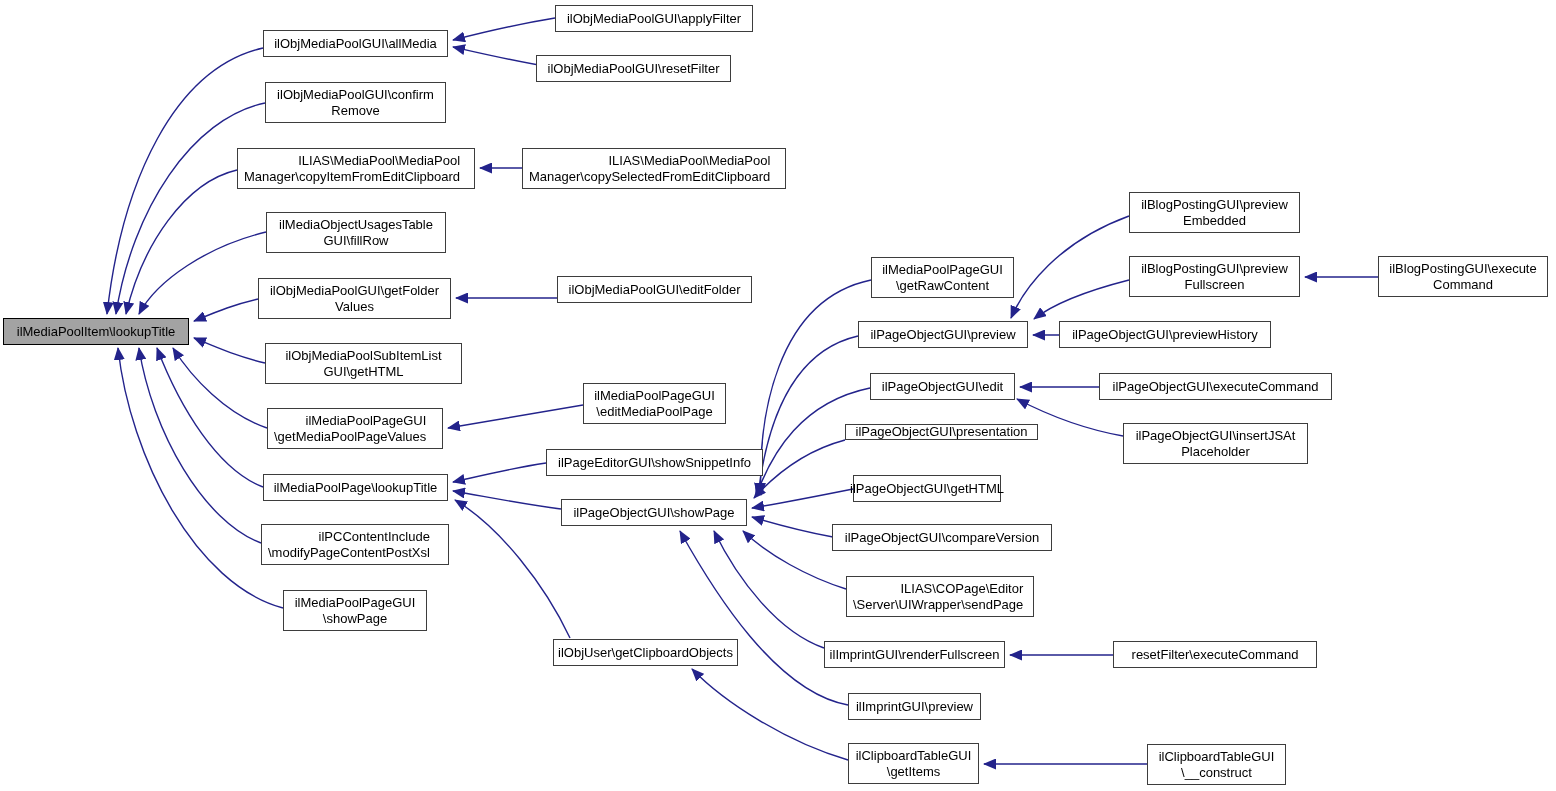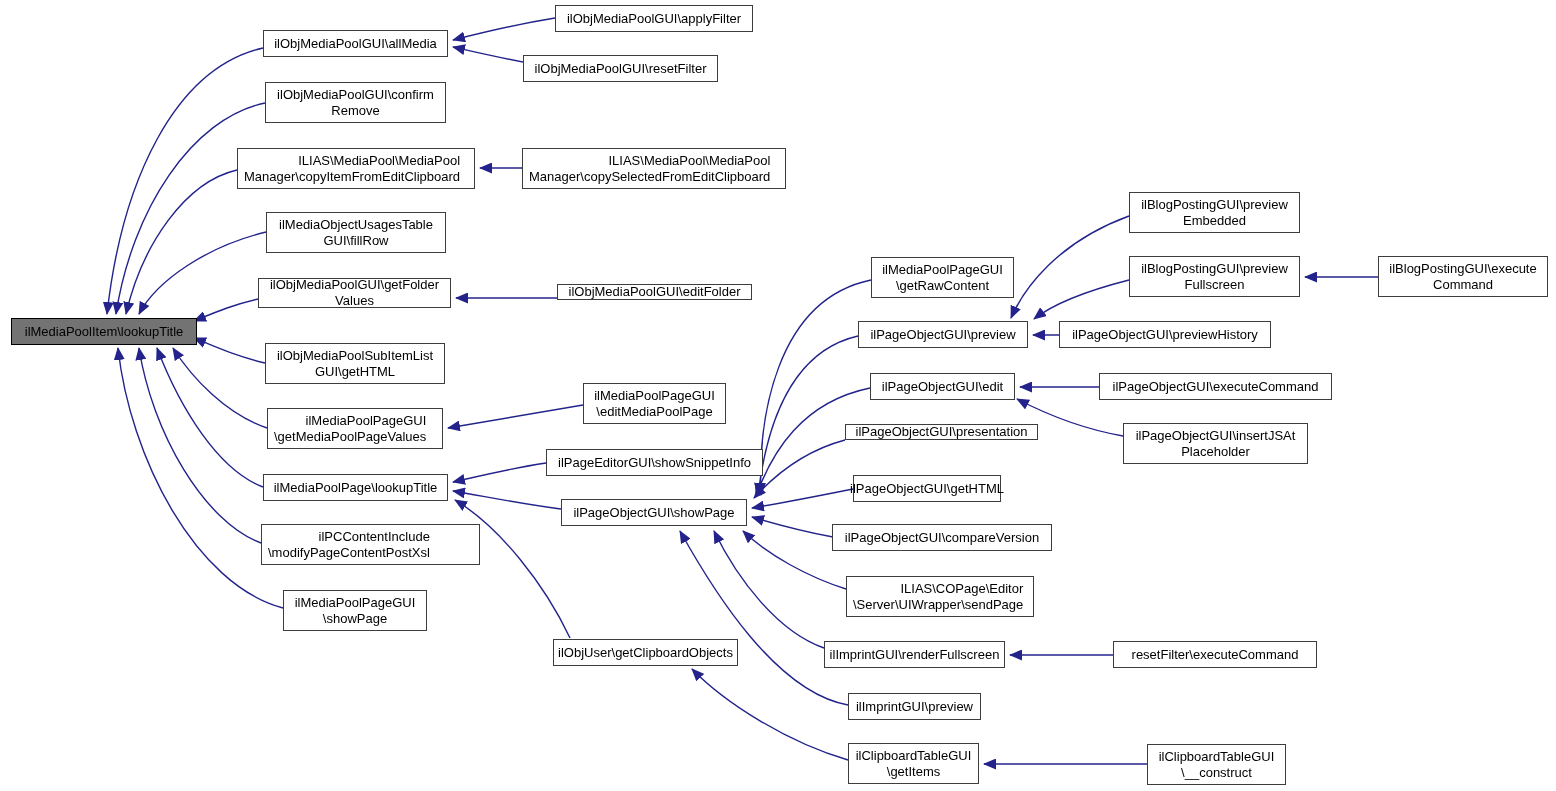--- a/index.html
+++ b/index.html
@@ -22,24 +22,23 @@
     background:#ffffff;
     border:1px solid #3d3d3d;
     color:#000000;
     font-size:13px;
     line-height:16px;
     padding:1px 19px;
     cursor:pointer;
   }
   .node.left{justify-content:flex-start;text-align:right;padding-left:6px;}
   .node.main{
-    background:#737373;
+    background:#a3a3a3;
     border:1.6px solid #000000;
     cursor:default;
-    margin-left:8px;
   }
 </style>
 </head>
 <body>
 
 <div id="canvas">
 
   <svg id="edges" width="1556" height="791" viewBox="0 0 1556 791">
     <defs>
       <marker id="arrow" markerUnits="userSpaceOnUse" markerWidth="13" markerHeight="11" refX="12" refY="5.5" orient="auto">
@@ -92,45 +91,45 @@
 
   <div class="node" style="left:265px;top:82px;width:181px;height:41px">ilObjMediaPoolGUI\confirm
 Remove</div>
 
   <div class="node left" style="left:237px;top:148px;width:238px;height:41px">ILIAS\MediaPool\MediaPool
 Manager\copyItemFromEditClipboard</div>
 
   <div class="node" style="left:266px;top:212px;width:180px;height:41px">ilMediaObjectUsagesTable
 GUI\fillRow</div>
 
-  <div class="node" style="left:258px;top:278px;width:193px;height:30px">ilObjMediaPoolGUI\getFolder
+  <div class="node" style="left:258px;top:278px;width:193px;height:41px">ilObjMediaPoolGUI\getFolder
 Values</div>
 
-  <div class="node" style="left:265px;top:343px;width:180px;height:41px">ilObjMediaPoolSubItemList
+  <div class="node" style="left:265px;top:343px;width:197px;height:41px">ilObjMediaPoolSubItemList
 GUI\getHTML</div>
 
   <div class="node left" style="left:267px;top:408px;width:176px;height:41px">ilMediaPoolPageGUI
 \getMediaPoolPageValues</div>
 
   <div class="node" style="left:263px;top:474px;width:185px;height:27px">ilMediaPoolPage\lookupTitle</div>
 
-  <div class="node left" style="left:261px;top:524px;width:219px;height:41px">ilPCContentInclude
+  <div class="node left" style="left:261px;top:524px;width:188px;height:41px">ilPCContentInclude
 \modifyPageContentPostXsl</div>
 
   <div class="node" style="left:283px;top:590px;width:144px;height:41px">ilMediaPoolPageGUI
 \showPage</div>
 
   <div class="node" style="left:555px;top:5px;width:198px;height:27px">ilObjMediaPoolGUI\applyFilter</div>
 
-  <div class="node" style="left:523px;top:55px;width:195px;height:27px">ilObjMediaPoolGUI\resetFilter</div>
+  <div class="node" style="left:536px;top:55px;width:195px;height:27px">ilObjMediaPoolGUI\resetFilter</div>
 
   <div class="node left" style="left:522px;top:148px;width:264px;height:41px">ILIAS\MediaPool\MediaPool
 Manager\copySelectedFromEditClipboard</div>
 
-  <div class="node" style="left:557px;top:284px;width:195px;height:16px">ilObjMediaPoolGUI\editFolder</div>
+  <div class="node" style="left:557px;top:276px;width:195px;height:27px">ilObjMediaPoolGUI\editFolder</div>
 
   <div class="node" style="left:583px;top:383px;width:143px;height:41px">ilMediaPoolPageGUI
 \editMediaPoolPage</div>
 
   <div class="node" style="left:546px;top:449px;width:217px;height:27px">ilPageEditorGUI\showSnippetInfo</div>
 
   <div class="node" style="left:561px;top:499px;width:186px;height:27px">ilPageObjectGUI\showPage</div>
 
   <div class="node" style="left:553px;top:639px;width:185px;height:27px">ilObjUser\getClipboardObjects</div>
 

